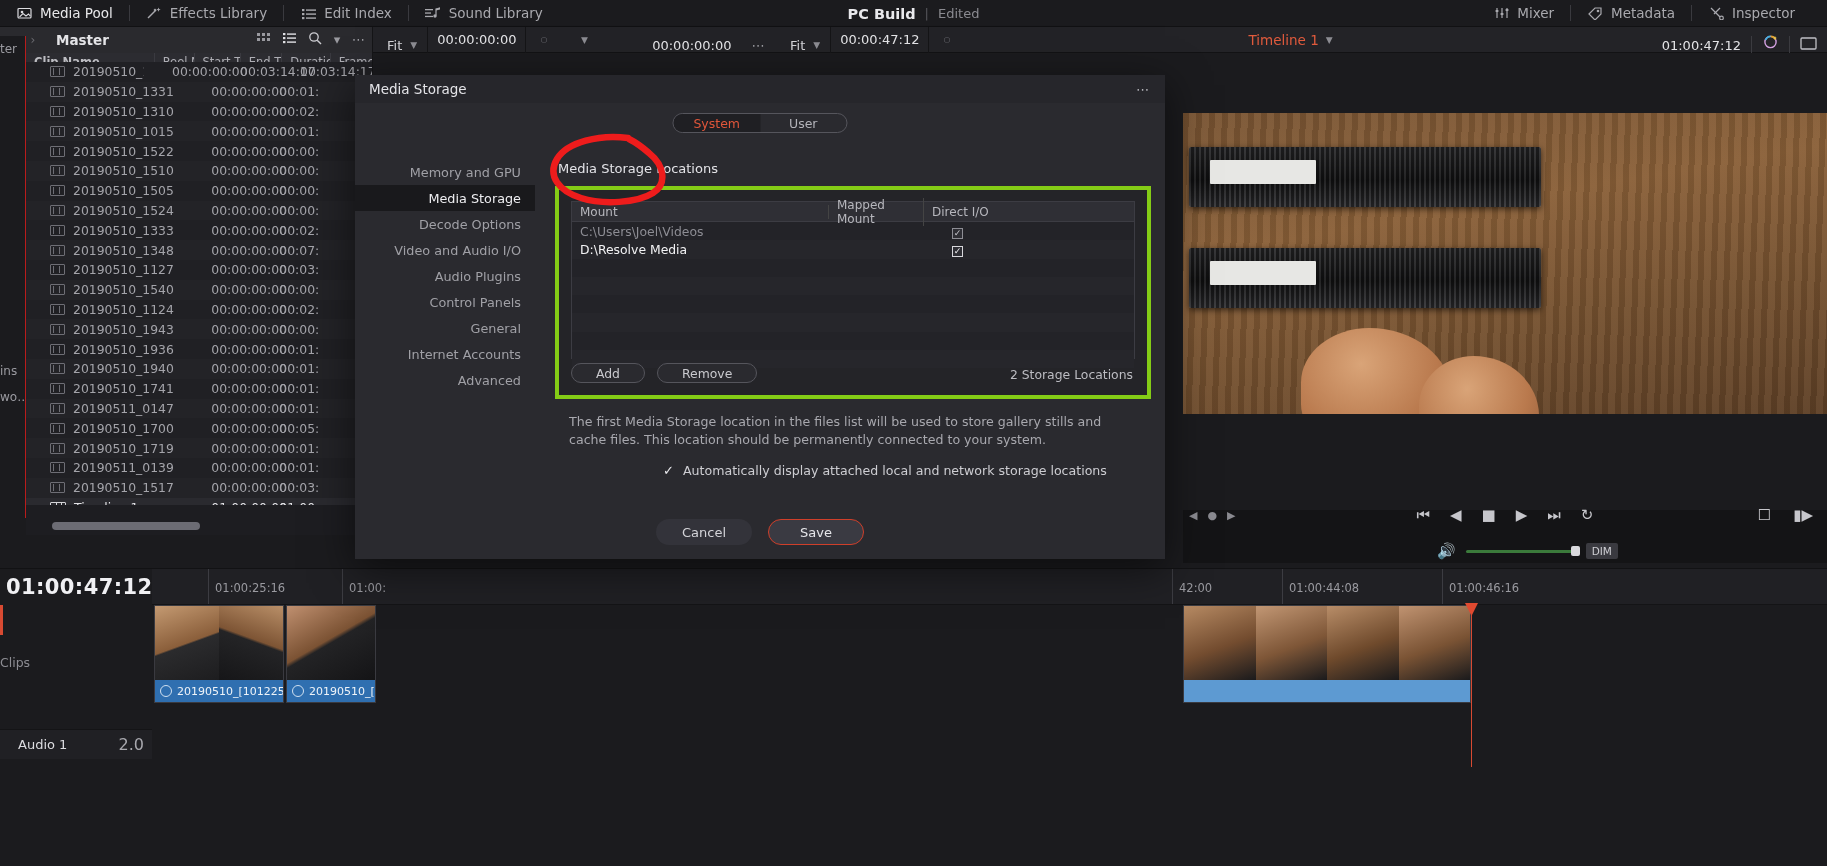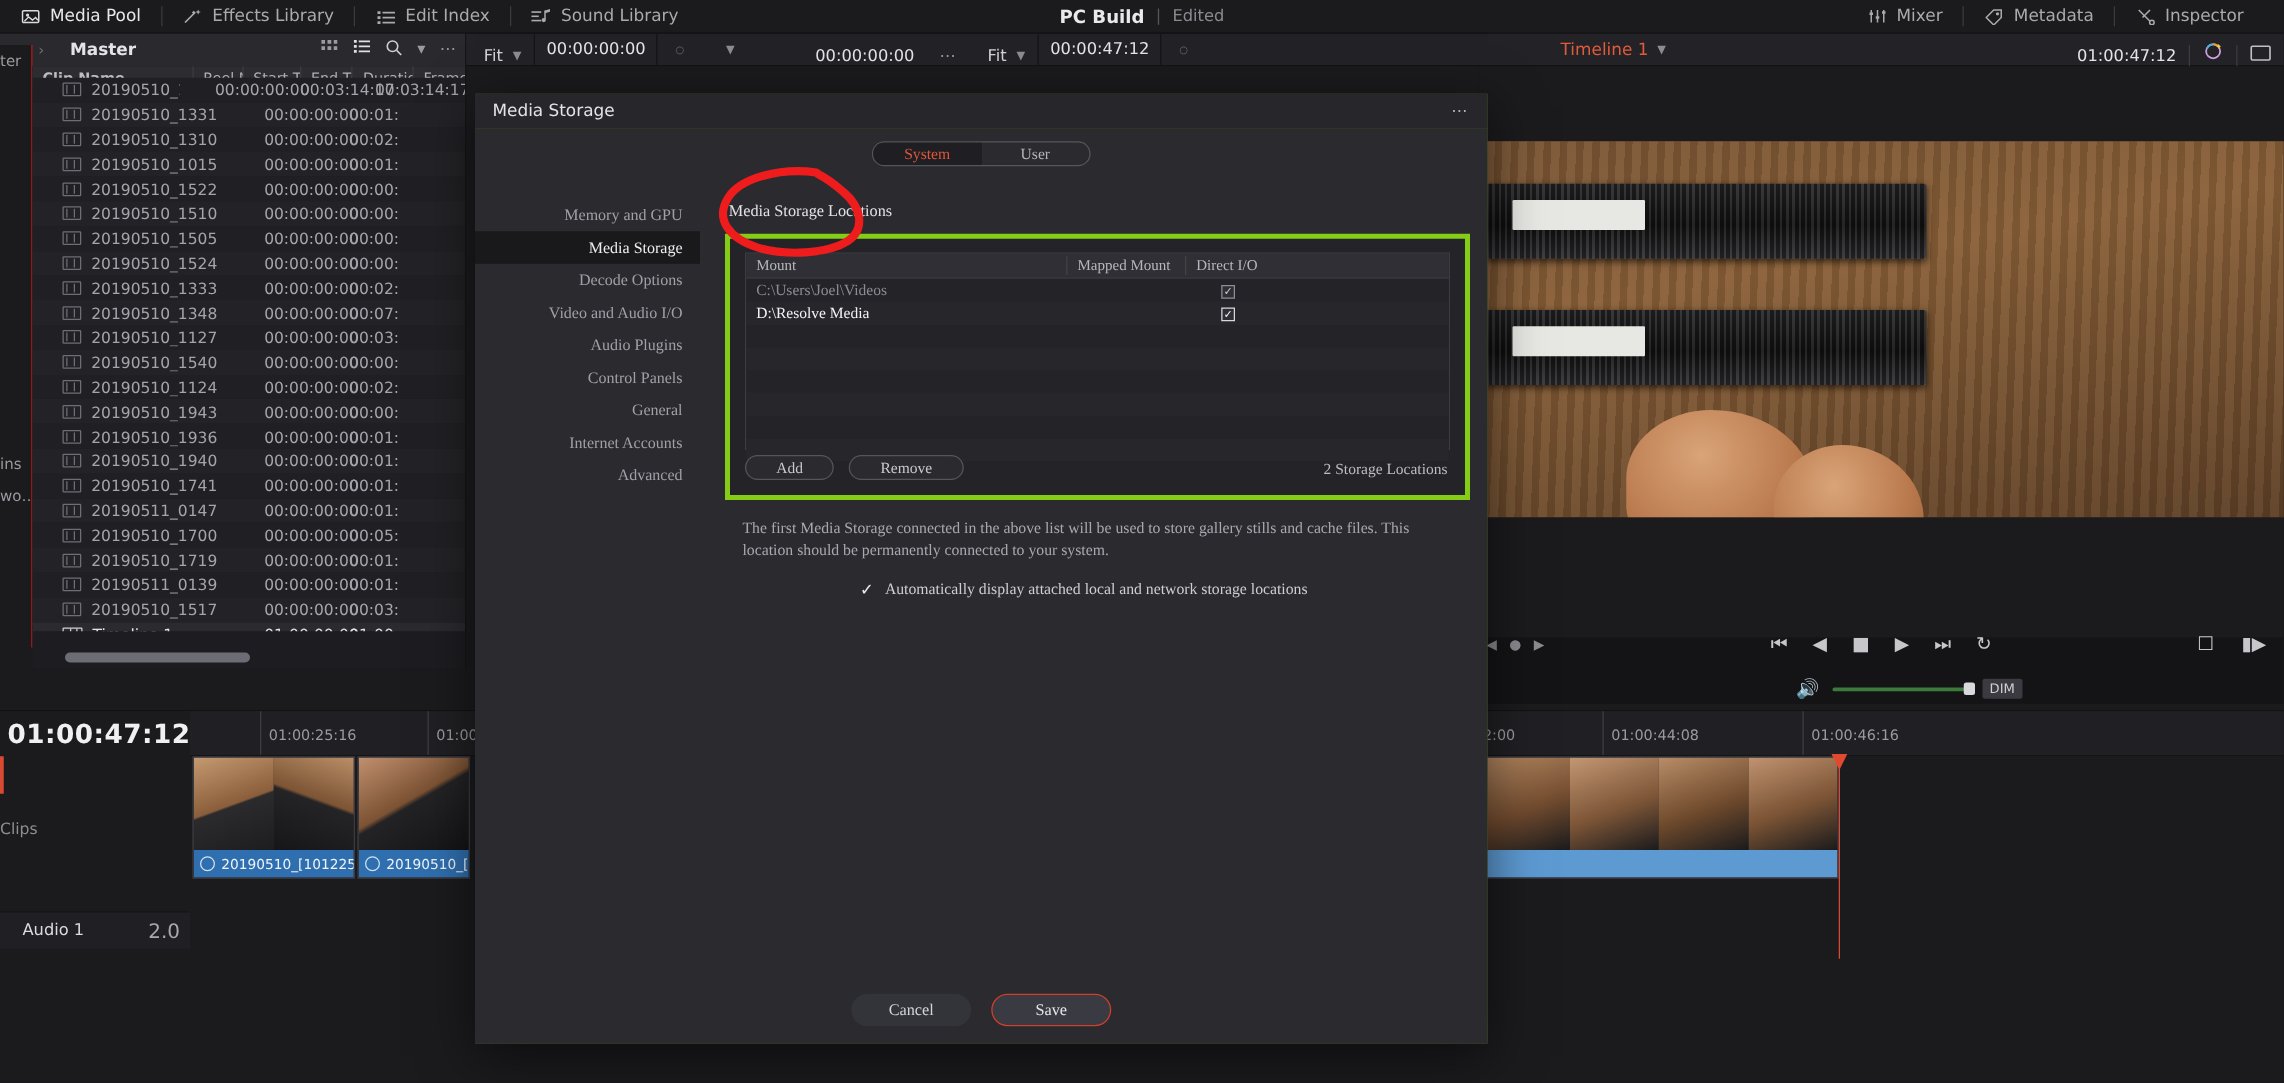--- a/index.html
+++ b/index.html
@@ -156,28 +156,28 @@
                border-top:1px solid #141416; display:flex; align-items:center; justify-content:space-between;
                padding:0 8px 0 18px; color:#dcdce0; font-size:13px; }
   .clipslbl{ position:absolute; left:0; top:118px; color:#8d8d93; font-size:12.5px; padding-left:0px; }
   .playhead{ position:absolute; top:0; width:1px; background:#d84a32; }
   .playhead .handle{ position:absolute; top:-2px; left:-6px; width:13px; height:13px; background:#e04a30;
      clip-path:polygon(0 0,100% 0,50% 100%); }
 
   
   .dimmer{ position:absolute; inset:0; background:rgba(0,0,0,0); pointer-events:none; }
   .modal{
-    position:absolute; left:380px; top:75px; width:810px; height:760px;
-    background:#4d7c0f; box-shadow:0 10px 40px rgba(0,0,0,.55);
+    position:absolute; left:355px; top:75px; width:810px; height:484px;
+    background:#1d4ed8; box-shadow:0 10px 40px rgba(0,0,0,.55);
   }
   .m-title{ height:28px; display:flex; align-items:center; justify-content:space-between;
             padding:0 14px; background:#26262b; }
   .m-title .t{ color:#e4e4e8; font-size:13.5px; }
   .m-title .more{ color:#b2b2b8; letter-spacing:2px; font-size:13px; }
-  .m-body{ position:absolute; left:0; top:28px; right:0; bottom:0; background:#2a2a2f;font-family:Liberation Serif, serif; }
+  .m-body{ position:absolute; left:0; top:28px; right:0; bottom:0; background:#2a2a2f; }
   .seg{ position:absolute; left:50%; transform:translateX(-50%); top:10px;
         width:175px; height:20px; border:1px solid #55555c; border-radius:10px; display:flex; overflow:hidden; }
   .seg div{ flex:1; display:flex; align-items:center; justify-content:center; font-size:12.5px; color:#b4b4ba; }
   .seg .on{ background:#1f1f23; color:#e0563a; }
   .m-nav{ position:absolute; left:0; top:56px; width:180px; bottom:0; }
   .navitem{ height:26px; display:flex; align-items:center; justify-content:flex-end;
             padding-right:14px; color:#a0a0a6; font-size:12.8px; }
   .navitem.sel{ background:#19191c; color:#ededf0; }
   .m-pane{ position:absolute; left:200px; top:56px; right:14px; bottom:0; }
   .secttl{ color:#e3e3e7; font-size:13px; padding:2px 0 10px 3px; }
@@ -835,21 +835,21 @@
                 </div>
               </div>
           </div>
           <div class="btnrow">
             <span class="pbtn">Add</span>
             <span class="pbtn">Remove</span>
           </div>
           <div class="cnt">2 Storage Locations</div>
         </div>
 
-        <div class="desc">The first Media Storage connected in the above list will be used to store gallery stills and cache files. This location should be permanently connected to your system.</div>
+        <div class="desc">The first Media Storage location in the files list will be used to store gallery stills and cache files. This location should be permanently connected to your system.</div>
 
         <div class="autochk">
           <span class="tick-g">✓</span>
           <span>Automatically display attached local and network storage locations</span>
         </div>
       </div>
 
       <div class="m-foot">
         <span class="fbtn">Cancel</span>
         <span class="fbtn prim">Save</span>

